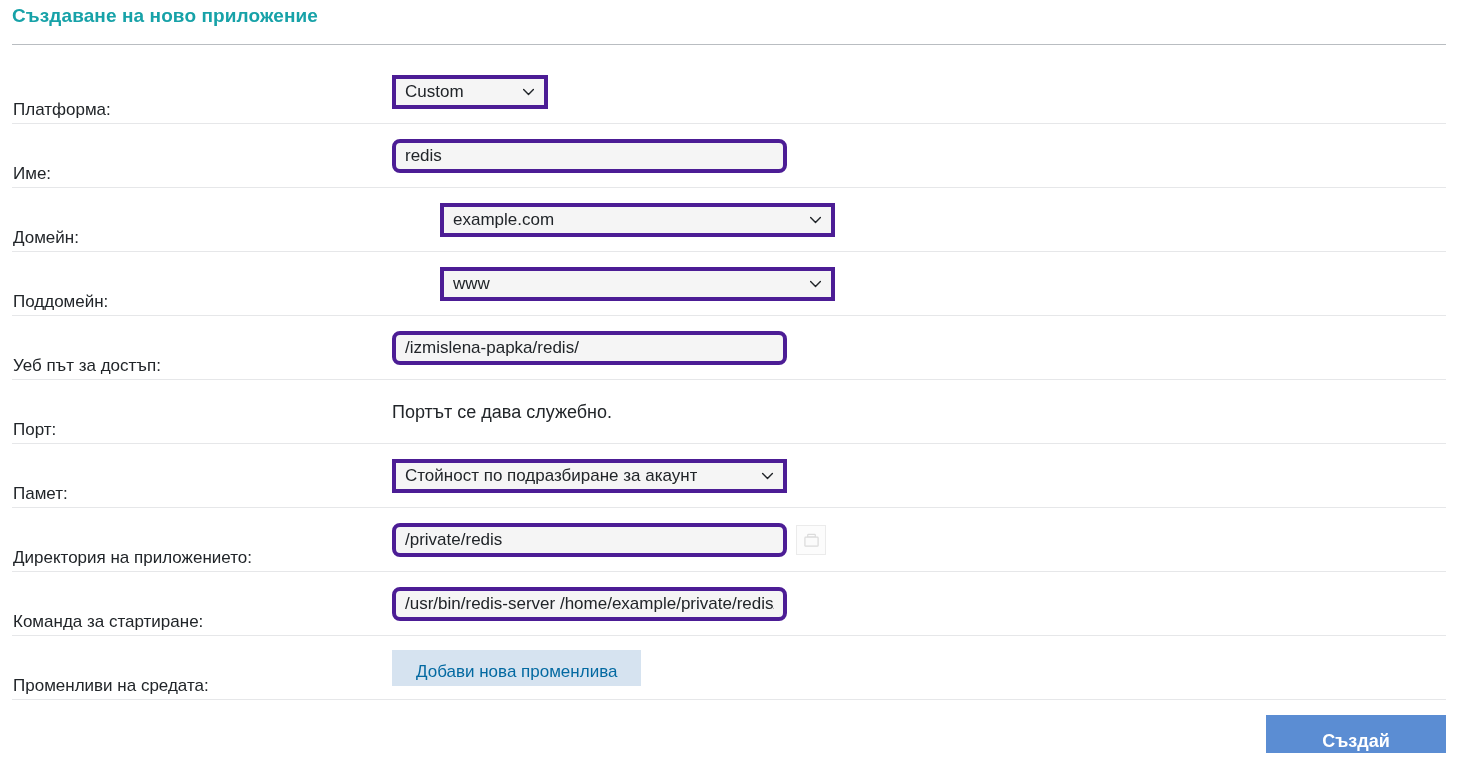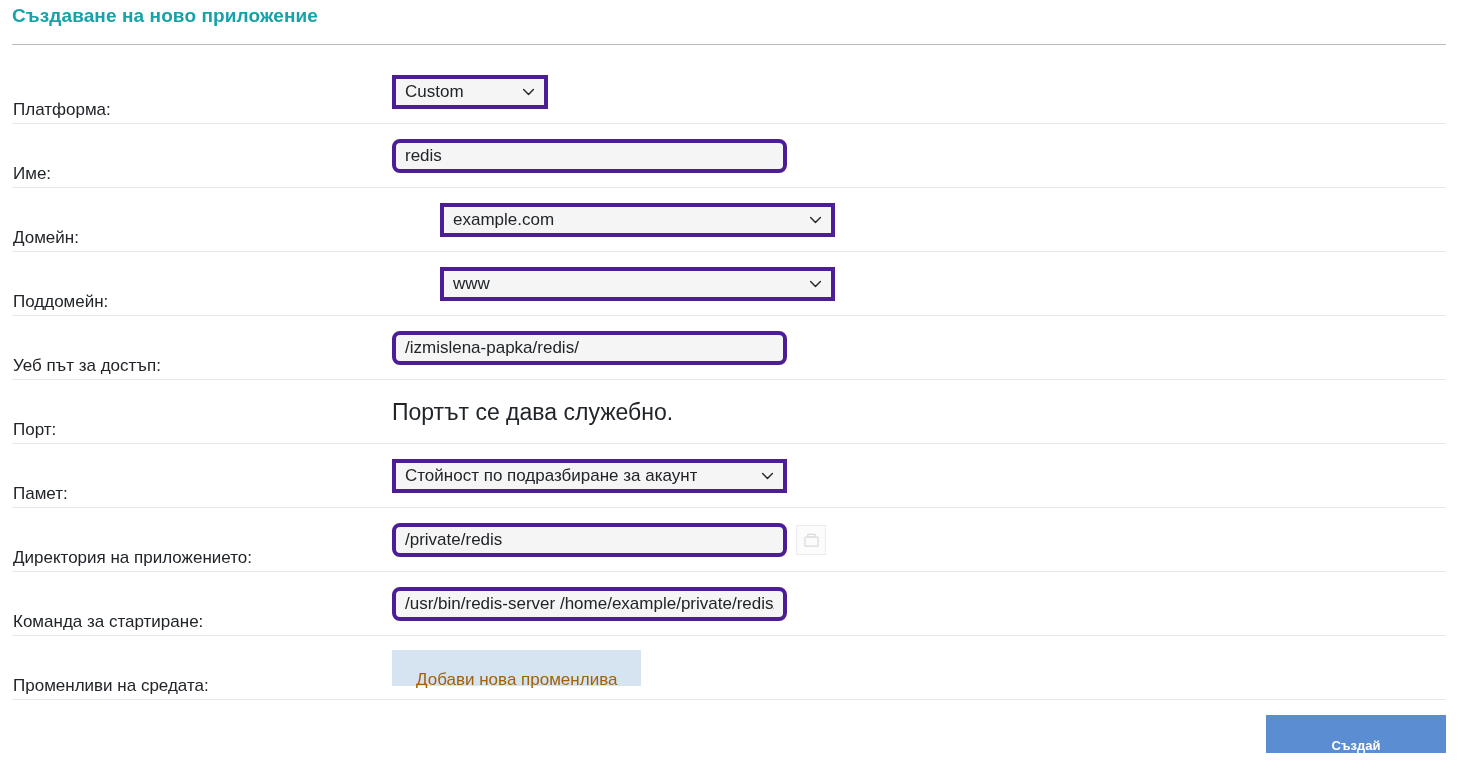--- a/index.html
+++ b/index.html
@@ -126,21 +126,21 @@
     pointer-events: none;
   }
   .chev svg { display: block; }
 
   .w-platform { width: 156px; }
   .w-wide     { width: 395px; margin-left: 48px; }
   .w-mem      { width: 395px; text-align: right; }
   .w-input    { width: 395px; }
 
   .static-text {
-    font-size: 23px;
+    font-size: 18px;
     color: #212529;
     white-space: nowrap;
   }
 
   
   .folder-btn {
     margin-left: 9px;
     width: 30px;
     height: 30px;
     border: 1px solid #ebebeb;
@@ -150,25 +150,25 @@
     justify-content: center;
     cursor: pointer;
     padding: 0;
   }
   .folder-btn svg { display: block; opacity: .85; }
 
   
   .add-var-btn {
     font-family: "Liberation Sans", "DejaVu Sans", sans-serif;
     font-size: 17px;
-    color: #a16207;
+    color: #0369a1;
     background: #d6e3f0;
     border: none;
     height: 36px;
-    padding: 12px 24px;
+    padding: 4px 24px;
     cursor: pointer;
     line-height: 36px;
   }
 
   
   .footer {
     position: absolute;
     left: 0;
     top: 700px;
     width: 1460px;
@@ -178,26 +178,26 @@
   .create-btn {
     position: absolute;
     right: 14px;
     top: 15px;
     width: 180px;
     height: 38px;
     background: #5b8dd3;
     color: #ffffff;
     border: none;
     font-family: "Liberation Sans", "DejaVu Sans", sans-serif;
-    font-size: 13px;
+    font-size: 18px;
     font-weight: bold;
     cursor: pointer;
     line-height: 38px;
     text-align: center;
-    padding: 12px;
+    padding: 7px;
   }
 </style>
 </head>
 <body>
 
 <div class="page">
 
   <div class="page-title">Създаване на ново приложение</div>
 
   <div class="title-rule"></div>

